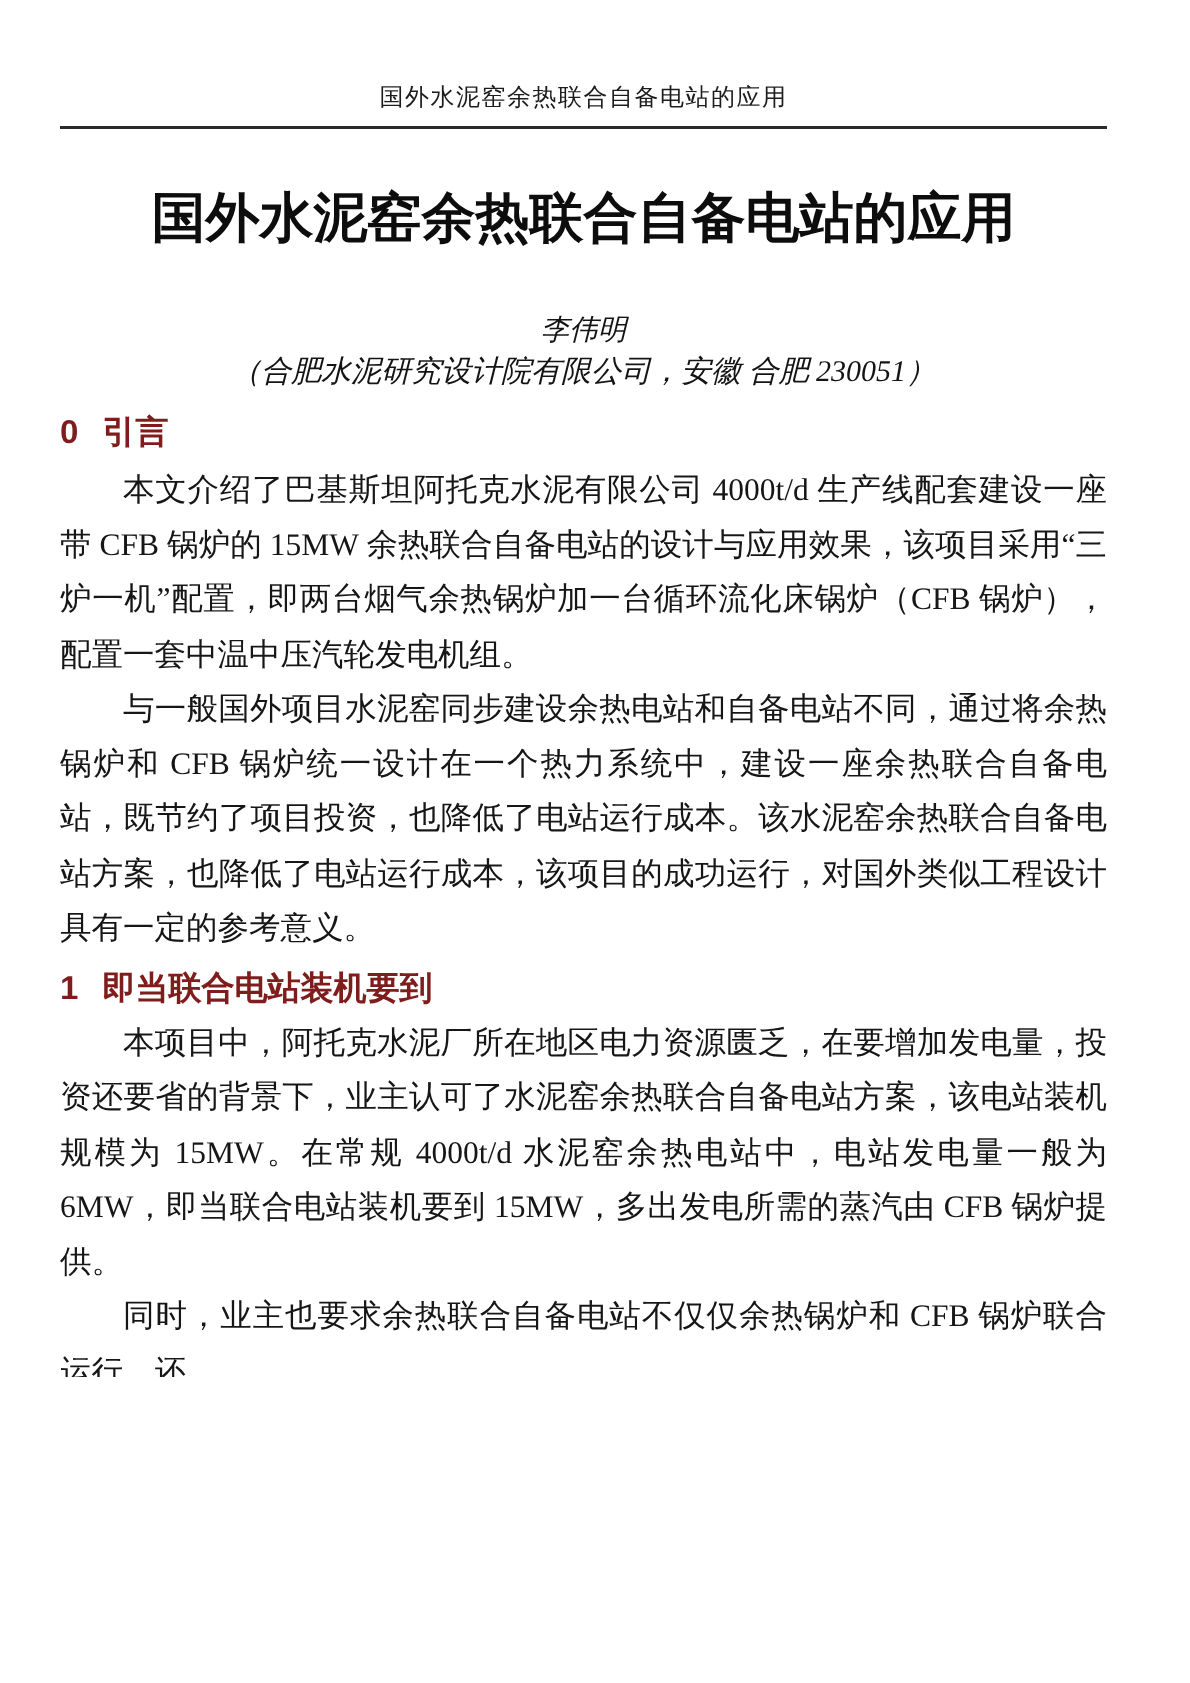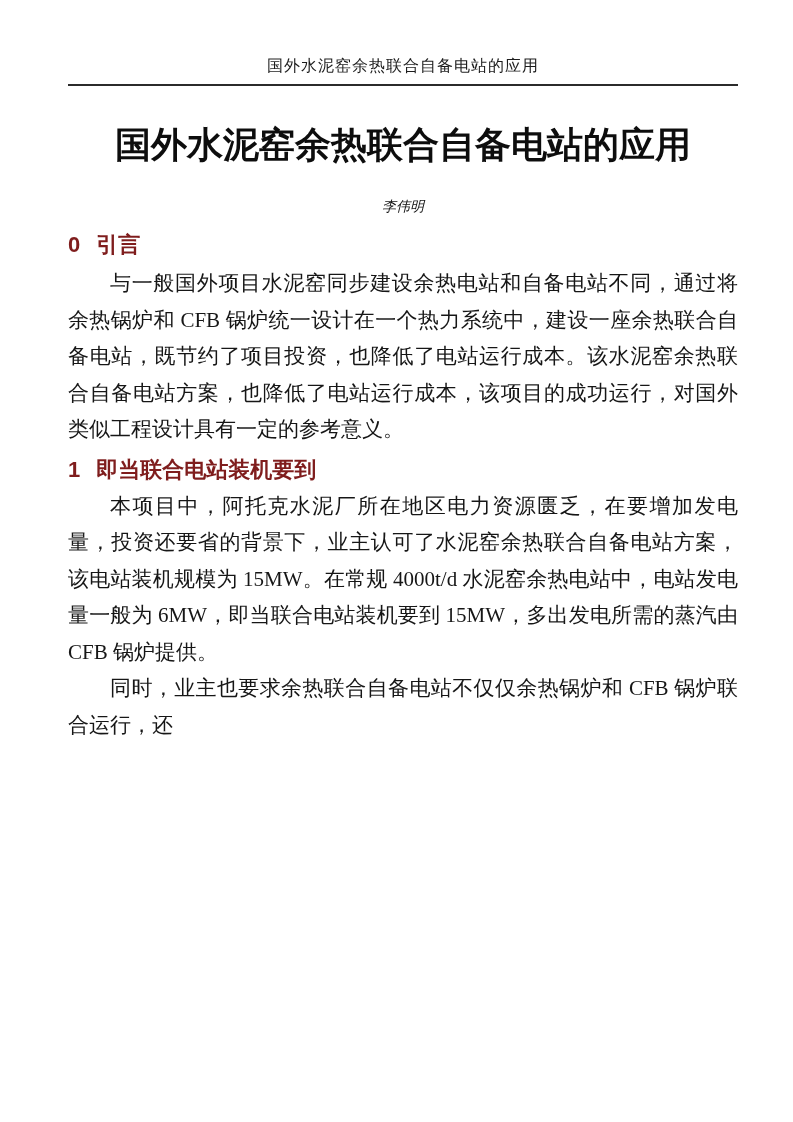--- a/index.html
+++ b/index.html
@@ -7,21 +7,21 @@
     padding: 0;
     background: #ffffff;
   }
   .page {
     position: relative;
     width: 793px;
     height: 918px;
     margin: 0 auto;
     background: #ffffff;
     box-sizing: border-box;
-    padding: 56px 55px 0 68px;
+    padding: 56px 55px 0 40px;
     color: #141414;
     font-family: "Liberation Serif", "DejaVu Serif", serif;
     overflow: hidden;
   }
   
   .running-title {
     text-align: center;
     font-size: 16px;
     line-height: 20px;
     color: #1c1c1c;
@@ -37,23 +37,23 @@
     margin: 36px 0 0 0;
     text-align: center;
     font-family: "Liberation Sans", "DejaVu Sans", sans-serif;
     font-weight: 700;
     font-size: 36px;
     line-height: 46px;
     color: #0d0d0d;
     letter-spacing: 0px;
   }
   .author {
-    margin-top: 26px;
+    margin-top: 40px;
     text-align: center;
-    font-size: 14px;
+    font-size: 19px;
     line-height: 25px;
     font-style: italic;
   }
   .affiliation {
     margin-top: 2px;
     text-align: center;
     font-size: 20px;
     line-height: 27px;
     font-style: italic;
   }
@@ -115,25 +115,27 @@
     <div class="running-title">国外水泥窑余热联合自备电站的应用</div>
     <div class="header-rule"></div>
   </header>
 
   <main>
 
     <h1 class="article-title">国外水泥窑余热联合自备电站的应用</h1>
 
     <div class="author">李伟明</div>
 
+    <div class="affiliation">（合肥水泥研究设计院有限公司，安徽 合肥 230051）</div>
 
     <h2 class="section-heading sec-0">
       <span class="sec-num">0</span><span class="sec-title">引言</span>
     </h2>
 
+    <p class="body-para">本文介绍了巴基斯坦阿托克水泥有限公司 4000t/d 生产线配套建设一座带 CFB 锅炉的 15MW 余热联合自备电站的设计与应用效果，该项目采用“三炉一机”配置，即两台烟气余热锅炉加一台循环流化床锅炉（CFB 锅炉），配置一套中温中压汽轮发电机组。</p>
 
     <p class="body-para">与一般国外项目水泥窑同步建设余热电站和自备电站不同，通过将余热锅炉和 CFB 锅炉统一设计在一个热力系统中，建设一座余热联合自备电站，既节约了项目投资，也降低了电站运行成本。该水泥窑余热联合自备电站方案，也降低了电站运行成本，该项目的成功运行，对国外类似工程设计具有一定的参考意义。</p>
 
     <h2 class="section-heading sec-1">
       <span class="sec-num">1</span><span class="sec-title">即当联合电站装机要到</span>
     </h2>
 
 
     <p class="body-para">本项目中，阿托克水泥厂所在地区电力资源匮乏，在要增加发电量，投资还要省的背景下，业主认可了水泥窑余热联合自备电站方案，该电站装机规模为 15MW。在常规 4000t/d 水泥窑余热电站中，电站发电量一般为 6MW，即当联合电站装机要到 15MW，多出发电所需的蒸汽由 CFB 锅炉提供。</p>
 

